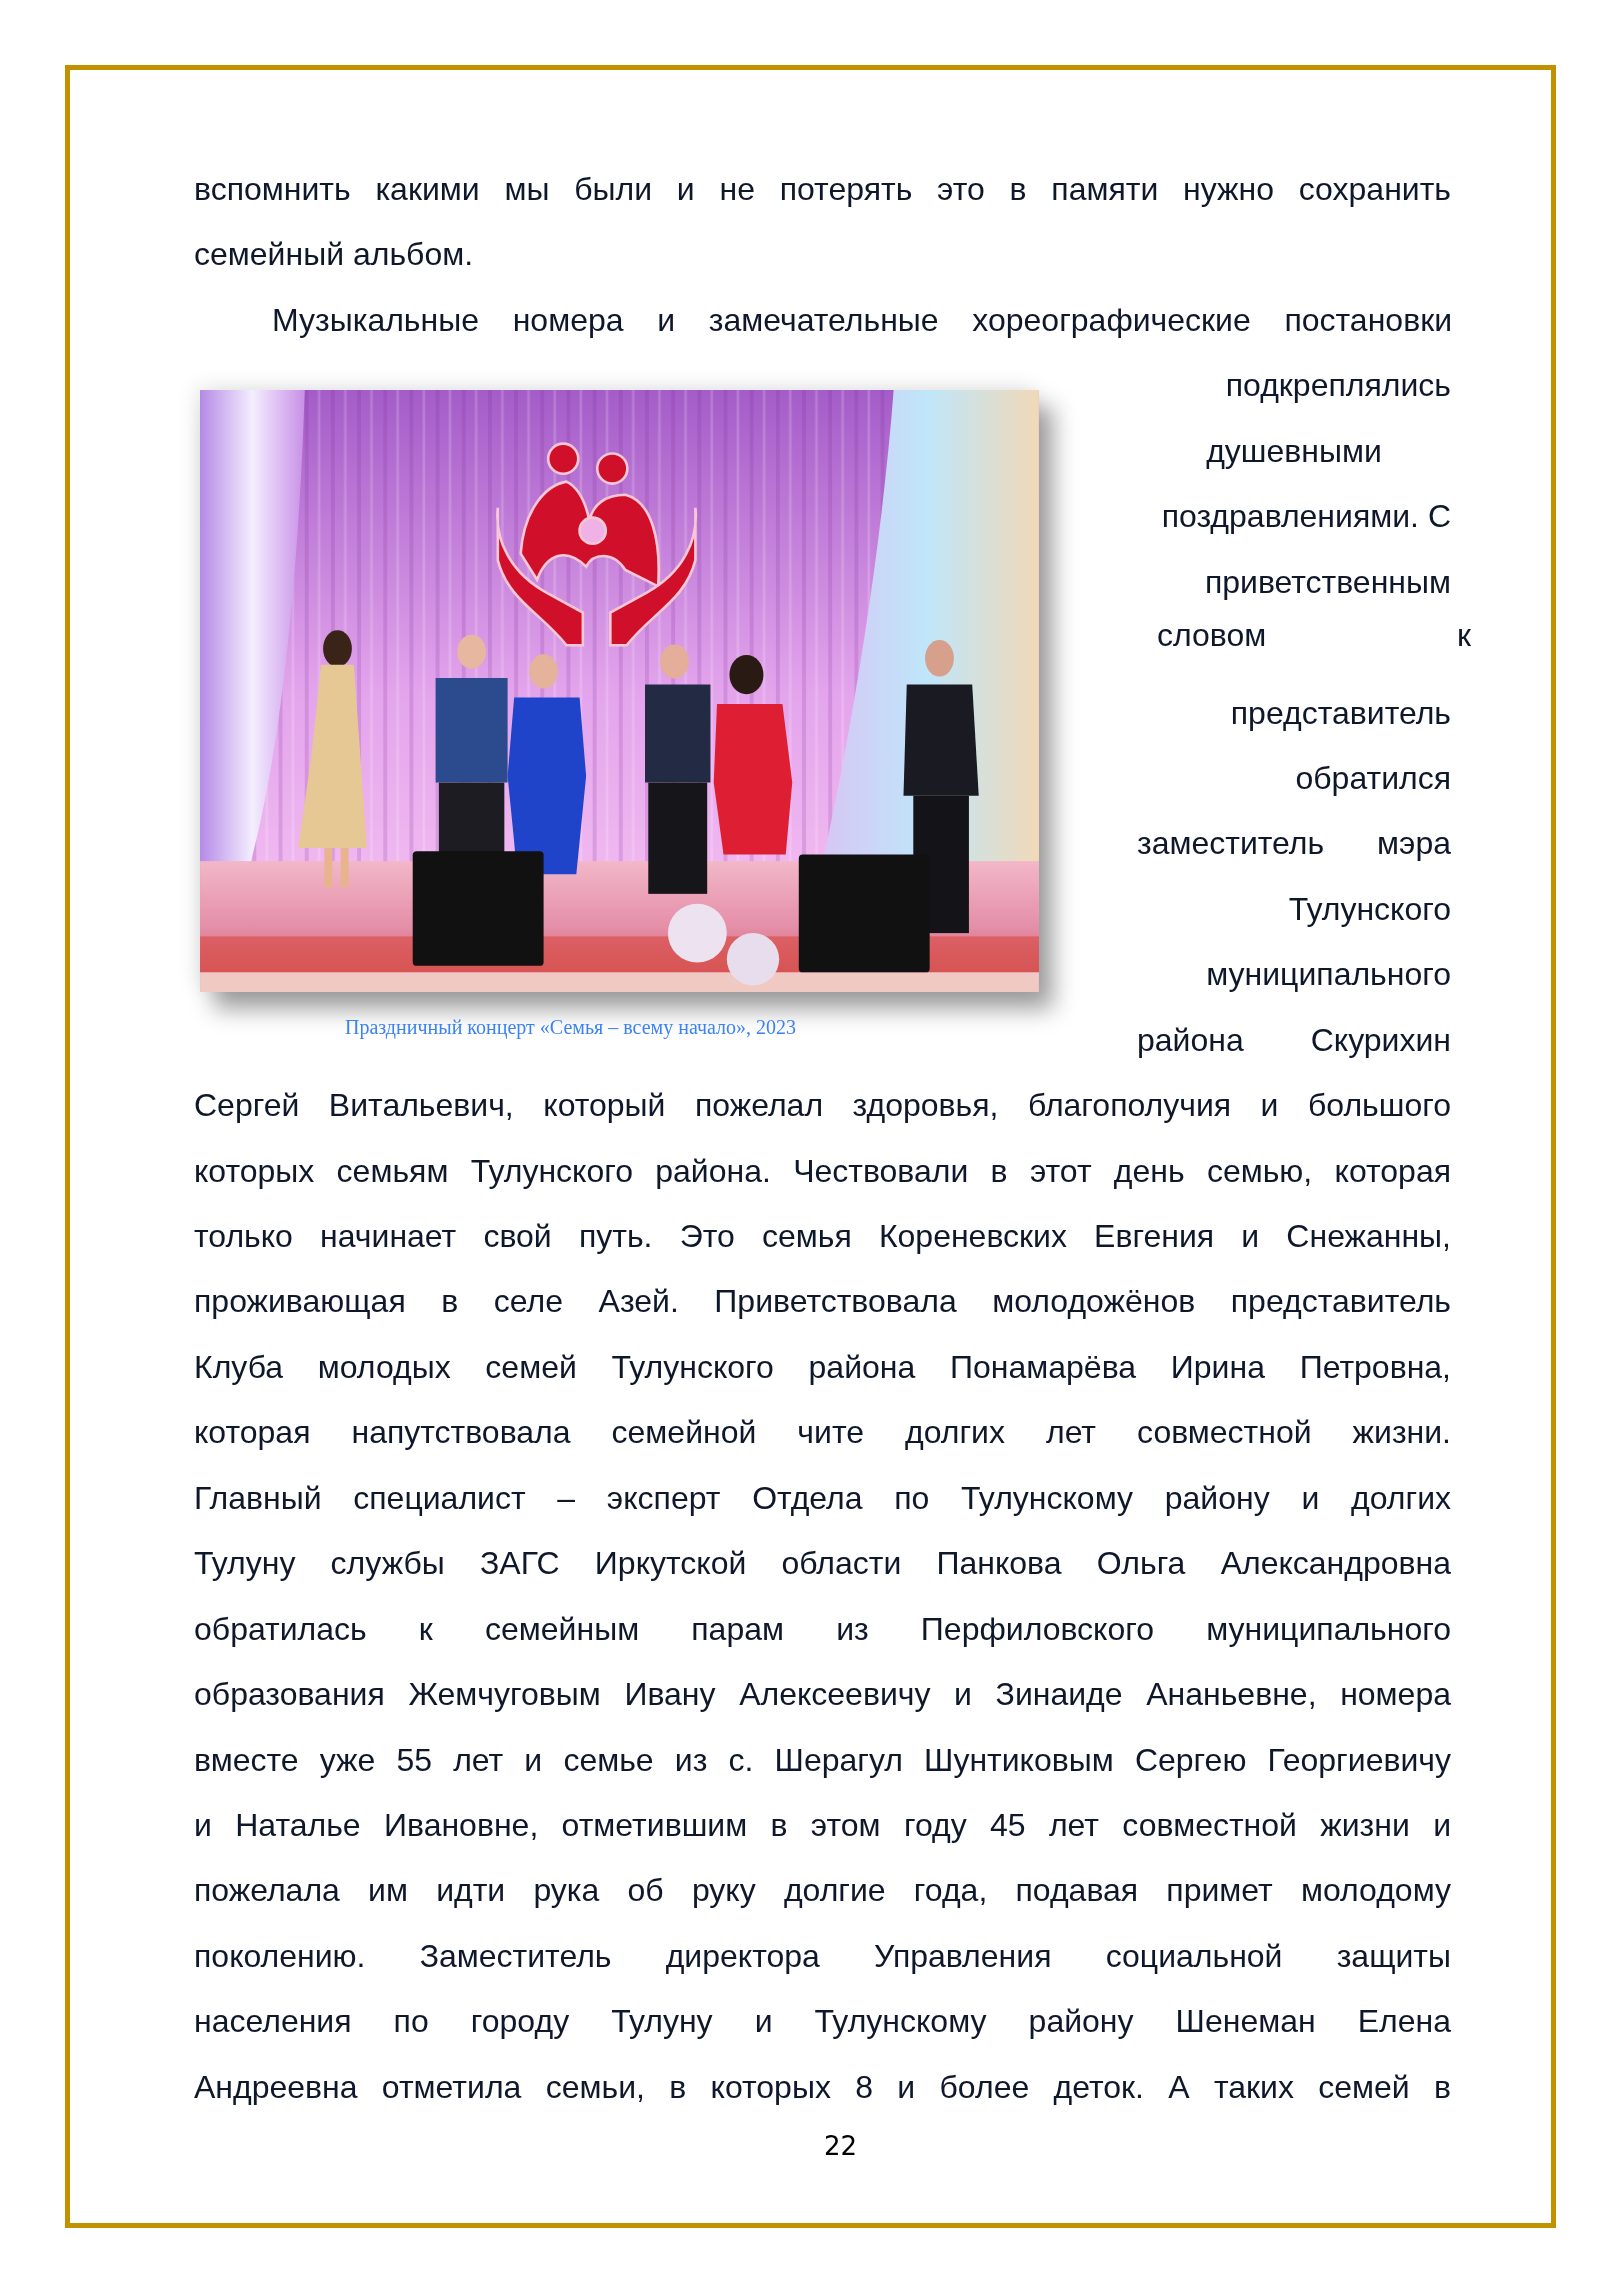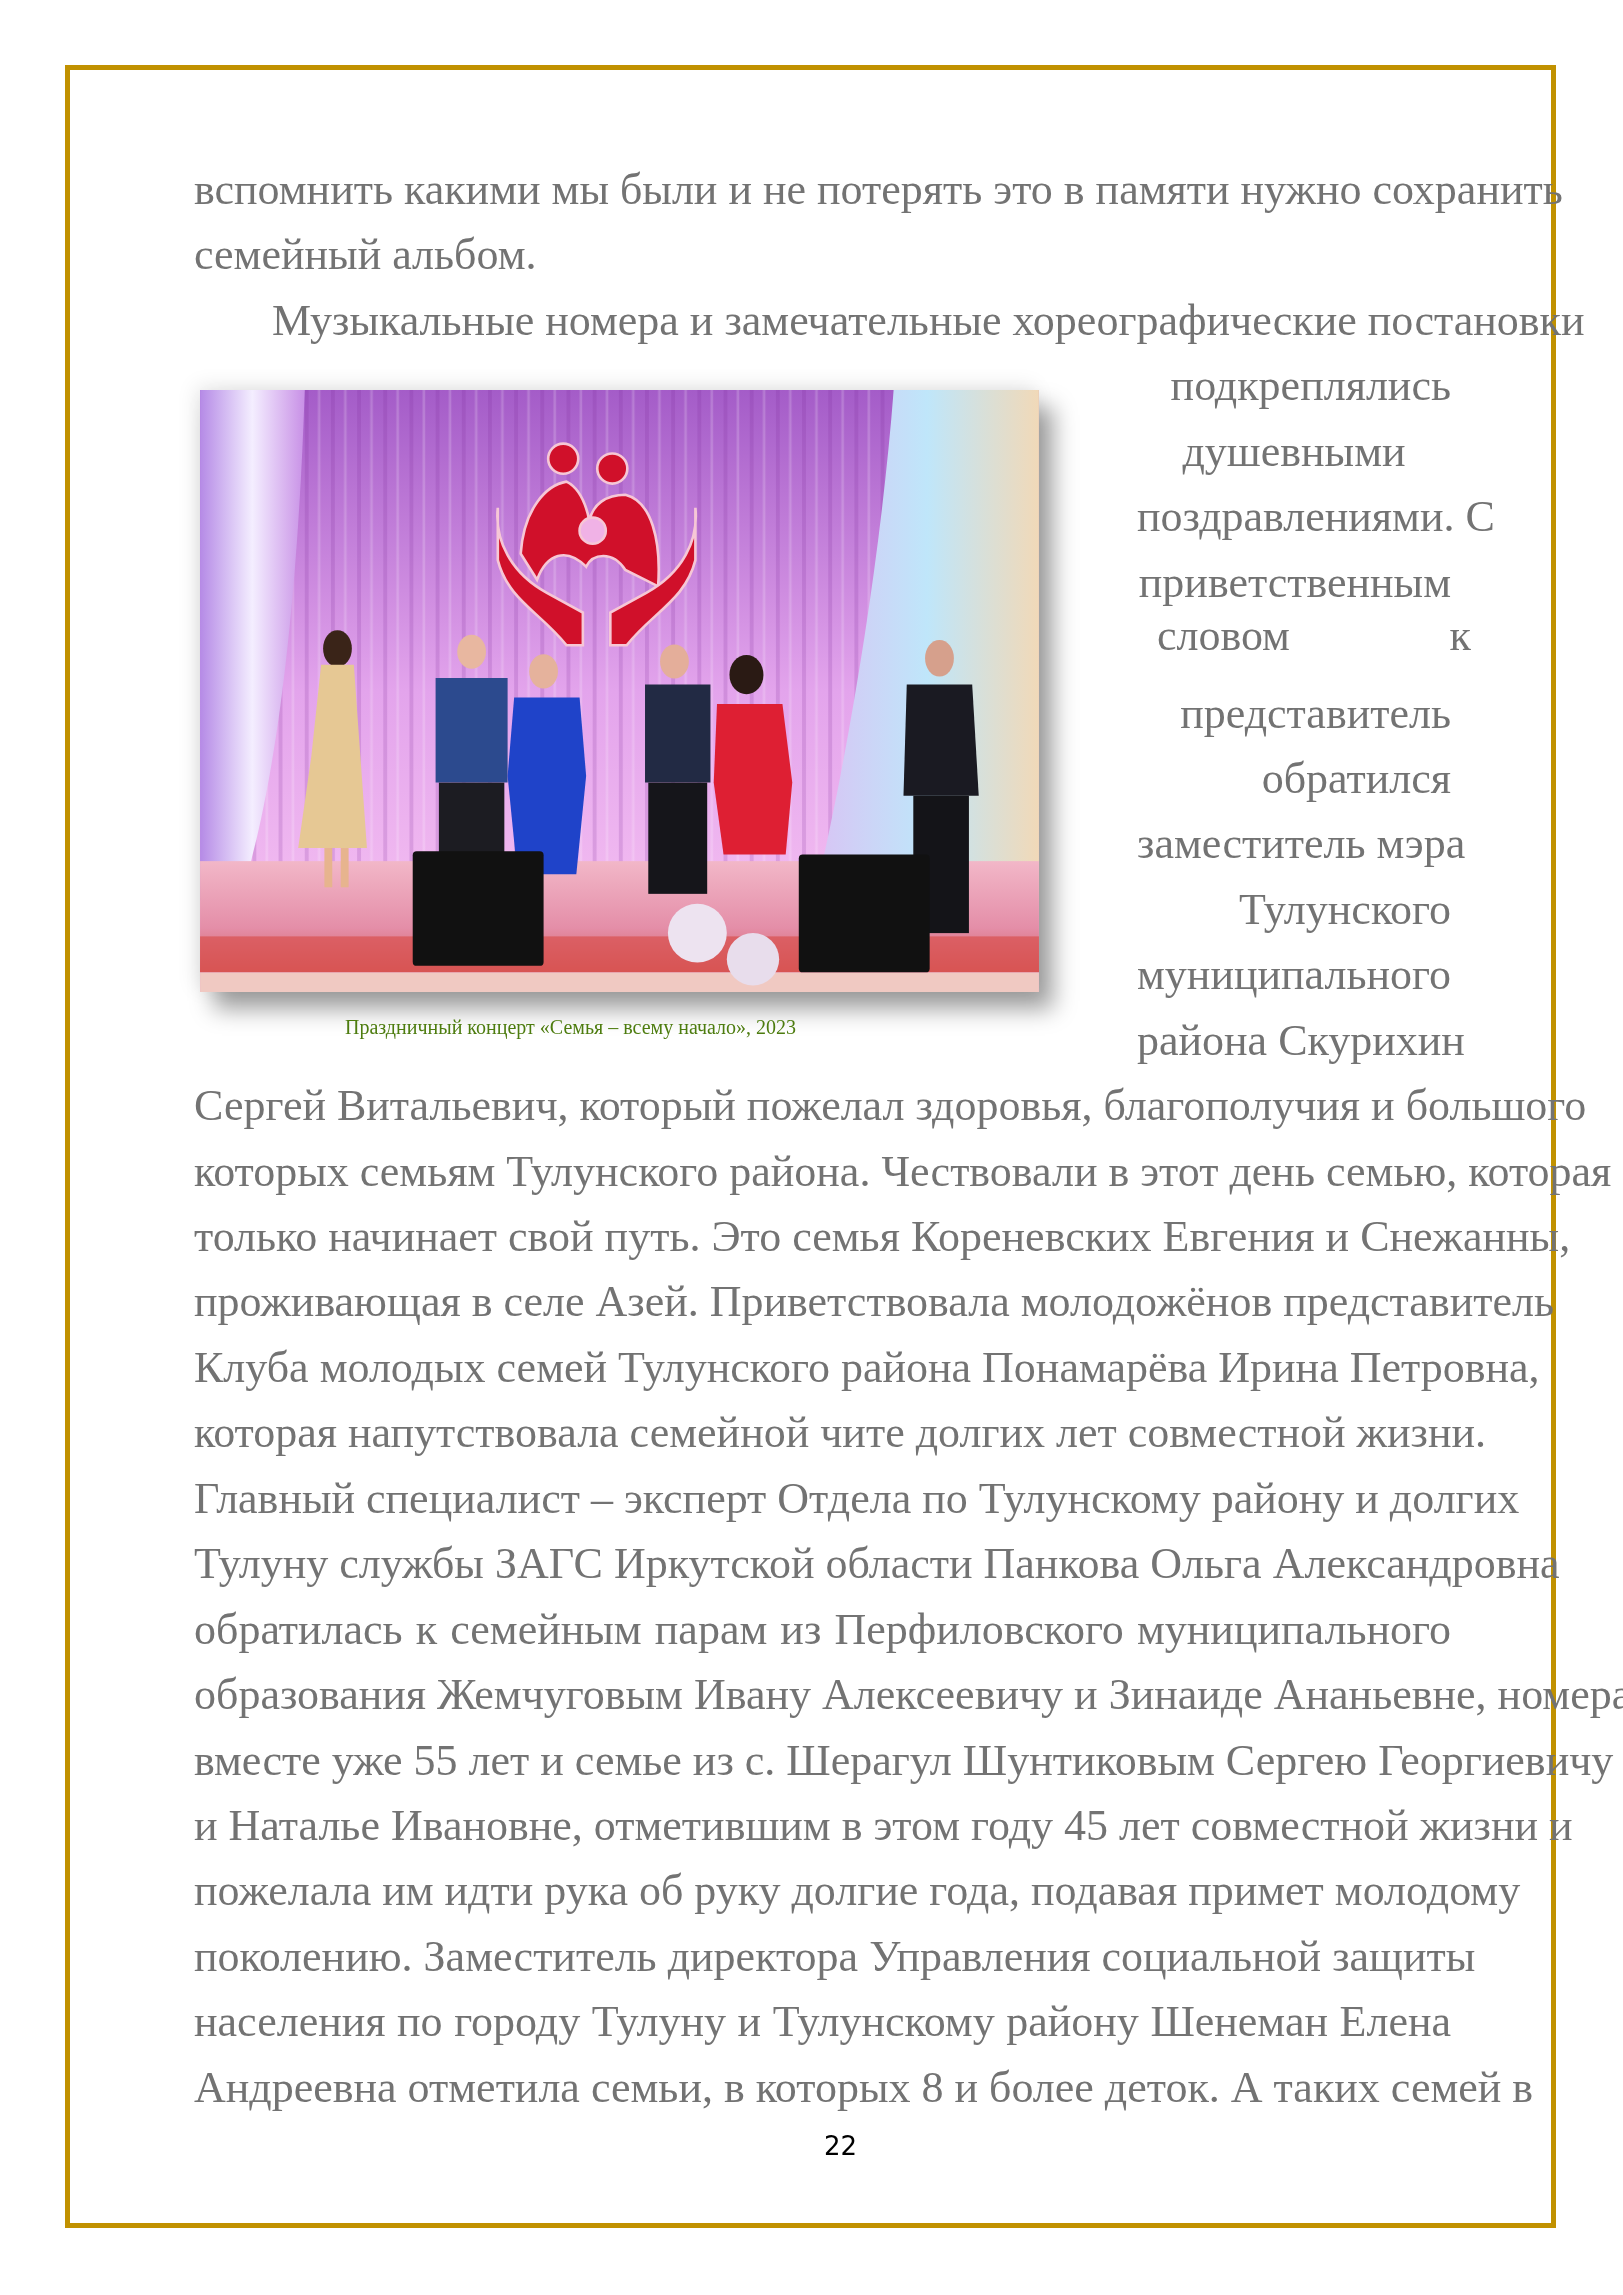--- a/index.html
+++ b/index.html
@@ -3,22 +3,22 @@
 <meta charset="utf-8">
 <style>
   html, body { margin: 0; padding: 0; background: #ffffff; }
   body { width: 1623px; height: 2295px; position: relative; overflow: hidden; }
   .frame {
     position: absolute; left: 65px; top: 65px;
     width: 1481px; height: 2153px;
     border: 5.9px solid #C19100;
   }
   .text {
-    font-family: Liberation Serif, serif;
-    font-size: 44px; color: #737373;
+    font-family: Liberation Sans, sans-serif;
+    font-size: 32px; color: #0f172a;
     position: absolute;
     white-space: nowrap;
   }
   .line {
     position: absolute; left: 194px; width: 1257px;
     height: 65px; line-height: 65px;
     text-align: justify; text-align-last: justify;
   }
   .line.last { text-align-last: left; }
   .line.indent { left: 272px; width: 1180px; }
@@ -31,21 +31,21 @@
   .photo-wrap {
     position: absolute; left: 200px; top: 390px;
     width: 839px; height: 602px;
     box-shadow: 14.4px 17px 22px rgba(0,0,0,0.38), -3.9px -3.9px 19.6px rgba(0,0,0,0.10);
     overflow: hidden;
   }
   .photo-wrap svg { display: block; }
   .caption {
     position: absolute; left: 345px; top: 1011px;
     font-family: "Liberation Serif", "DejaVu Serif", serif;
-    font-size: 20px; line-height: 33px; color: #4d7c0f;
+    font-size: 20px; line-height: 33px; color: #3b82f6;
     white-space: nowrap;
   }
   .pagenum {
     position: absolute; left: 785px; width: 111px; top: 2130px;
     text-align: center;
     font-family: "DejaVu Sans", "Liberation Sans", sans-serif;
     font-size: 26px; line-height: 33px; color: #000;
   }
 </style>
 </head>

